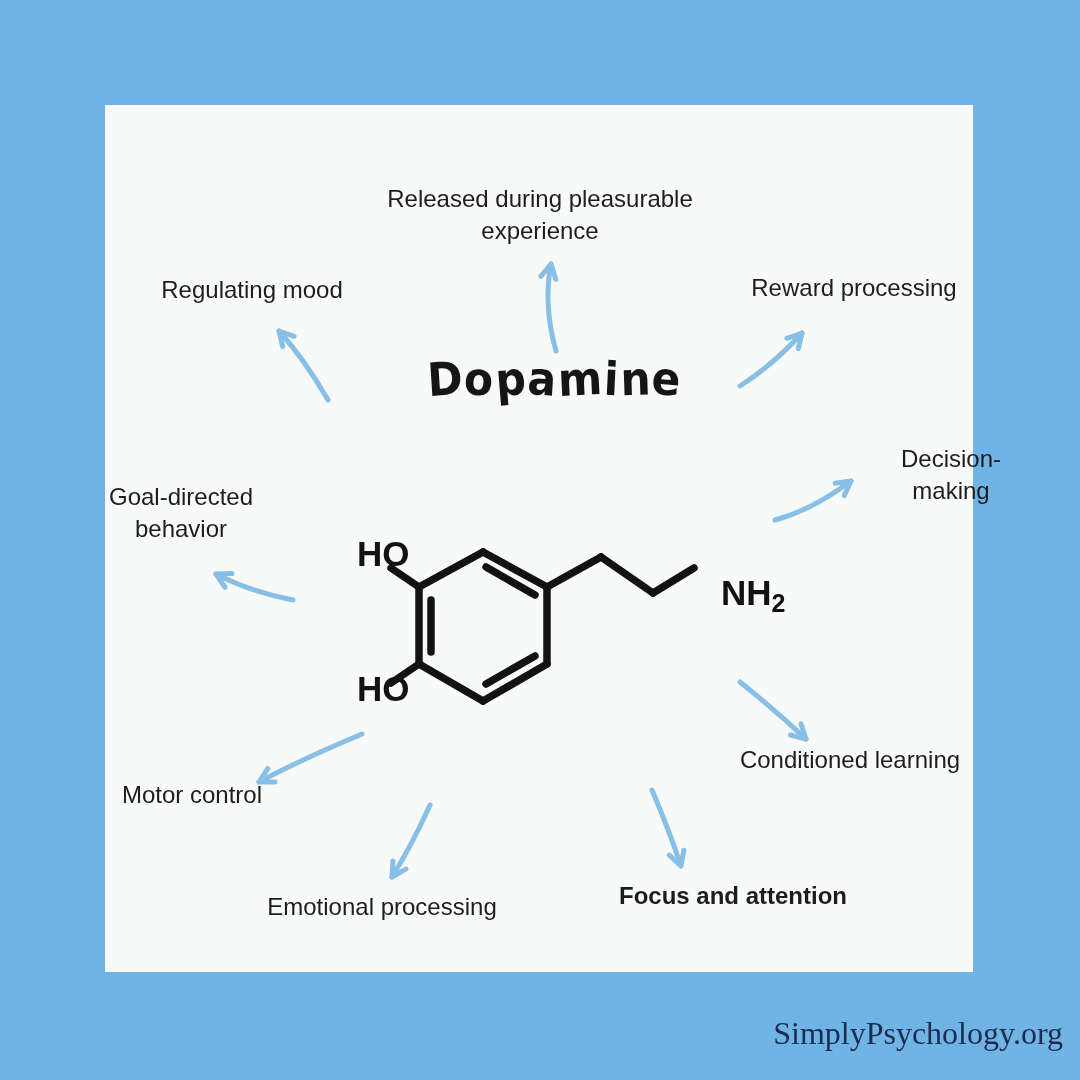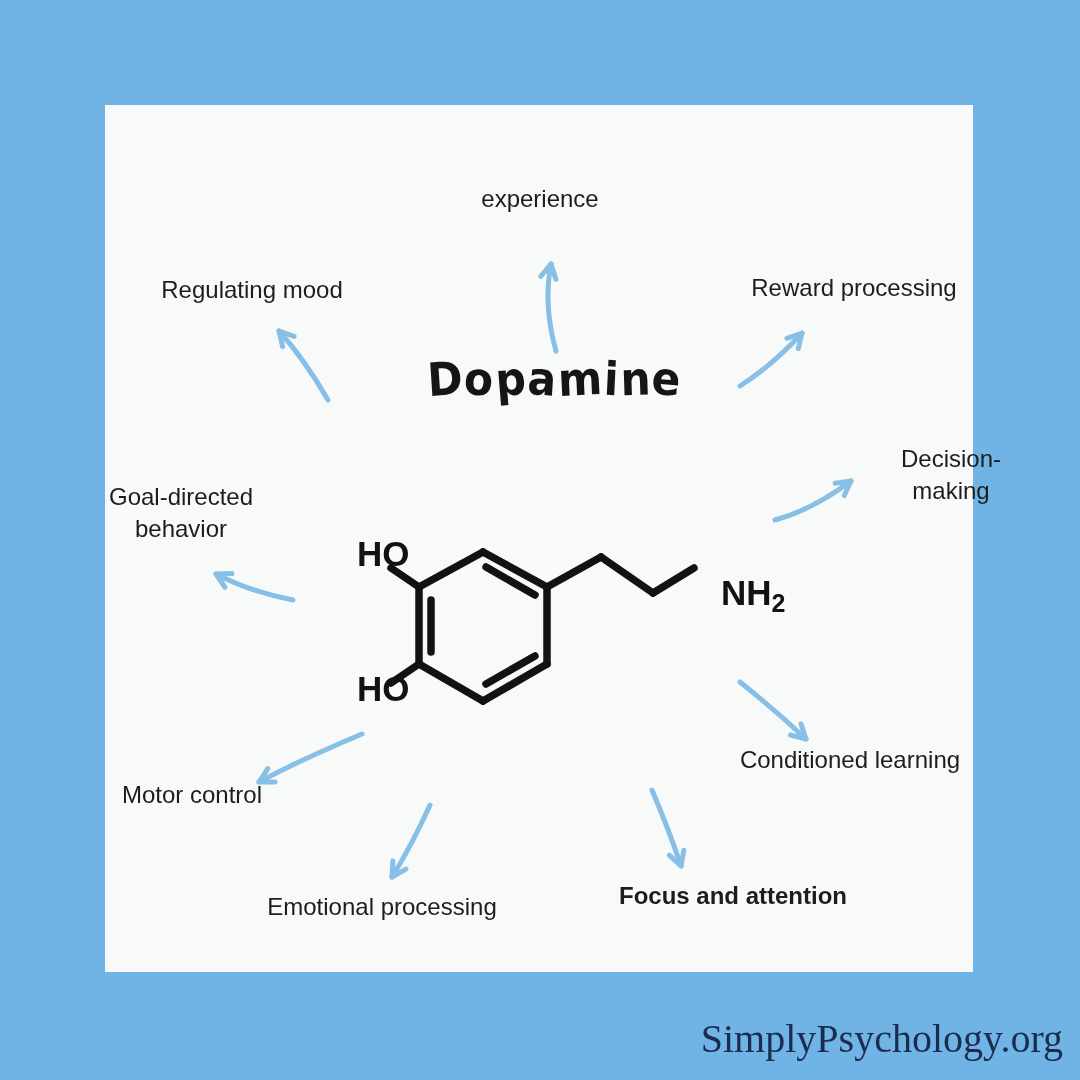--- a/index.html
+++ b/index.html
@@ -52,21 +52,21 @@
   }
   .atom .sub{
     display:inline-block;
     font-size:25px;
     transform:translateY(7px);
   }
   .watermark{
     position:absolute;
     right:17px;top:1015px;
     font-family:"Liberation Serif",serif;
-    font-size:40px;
+    font-size:32px;
     color:#1B2C50;
   }
 </style>
 </head>
 <body>
 
 <div class="canvas" style="background: rgb(111, 180, 228);">
   <div class="card" style="background: rgb(248, 250, 249);"></div>
 
   <svg class="overlay" viewBox="0 0 1080 1080">
@@ -123,20 +123,21 @@
           <path d="M740,682 Q775,710 806,739" fill="none" stroke="#87BFE7" stroke-width="5" stroke-linecap="round"></path>
           <polyline points="800.9863922634144,723.8057992160283 806,739 790.5056570821467,735.0093437201418" fill="none" stroke="#87BFE7" stroke-width="5" stroke-linecap="round" stroke-linejoin="round"></polyline>
         </g>
       </g>
   </svg>
 
   <div class="title" id="title" style="color: rgb(21, 21, 21);"><span style="transform: rotate(-4deg);">D</span><span style="transform: rotate(5deg);">o</span><span style="transform: rotate(-5deg);">p</span><span style="transform: rotate(4deg);">a</span><span style="transform: rotate(-3deg);">m</span><span style="transform: rotate(3deg);">i</span><span style="transform: rotate(-2deg);">n</span><span style="transform: rotate(4deg);">e</span></div>
 
   <div id="labels-layer">
       <div class="label" style="left: 540px; top: 183px;">
+        <div>Released during pleasurable</div>
         <div>experience</div>
       </div>
       <div class="label" style="left: 252px; top: 274px;">
         <div>Regulating mood</div>
       </div>
       <div class="label" style="left: 854px; top: 272px;">
         <div>Reward processing</div>
       </div>
       <div class="label" style="left: 908px; top: 443px; margin-left: 43px;">
         <div>Decision-</div>

